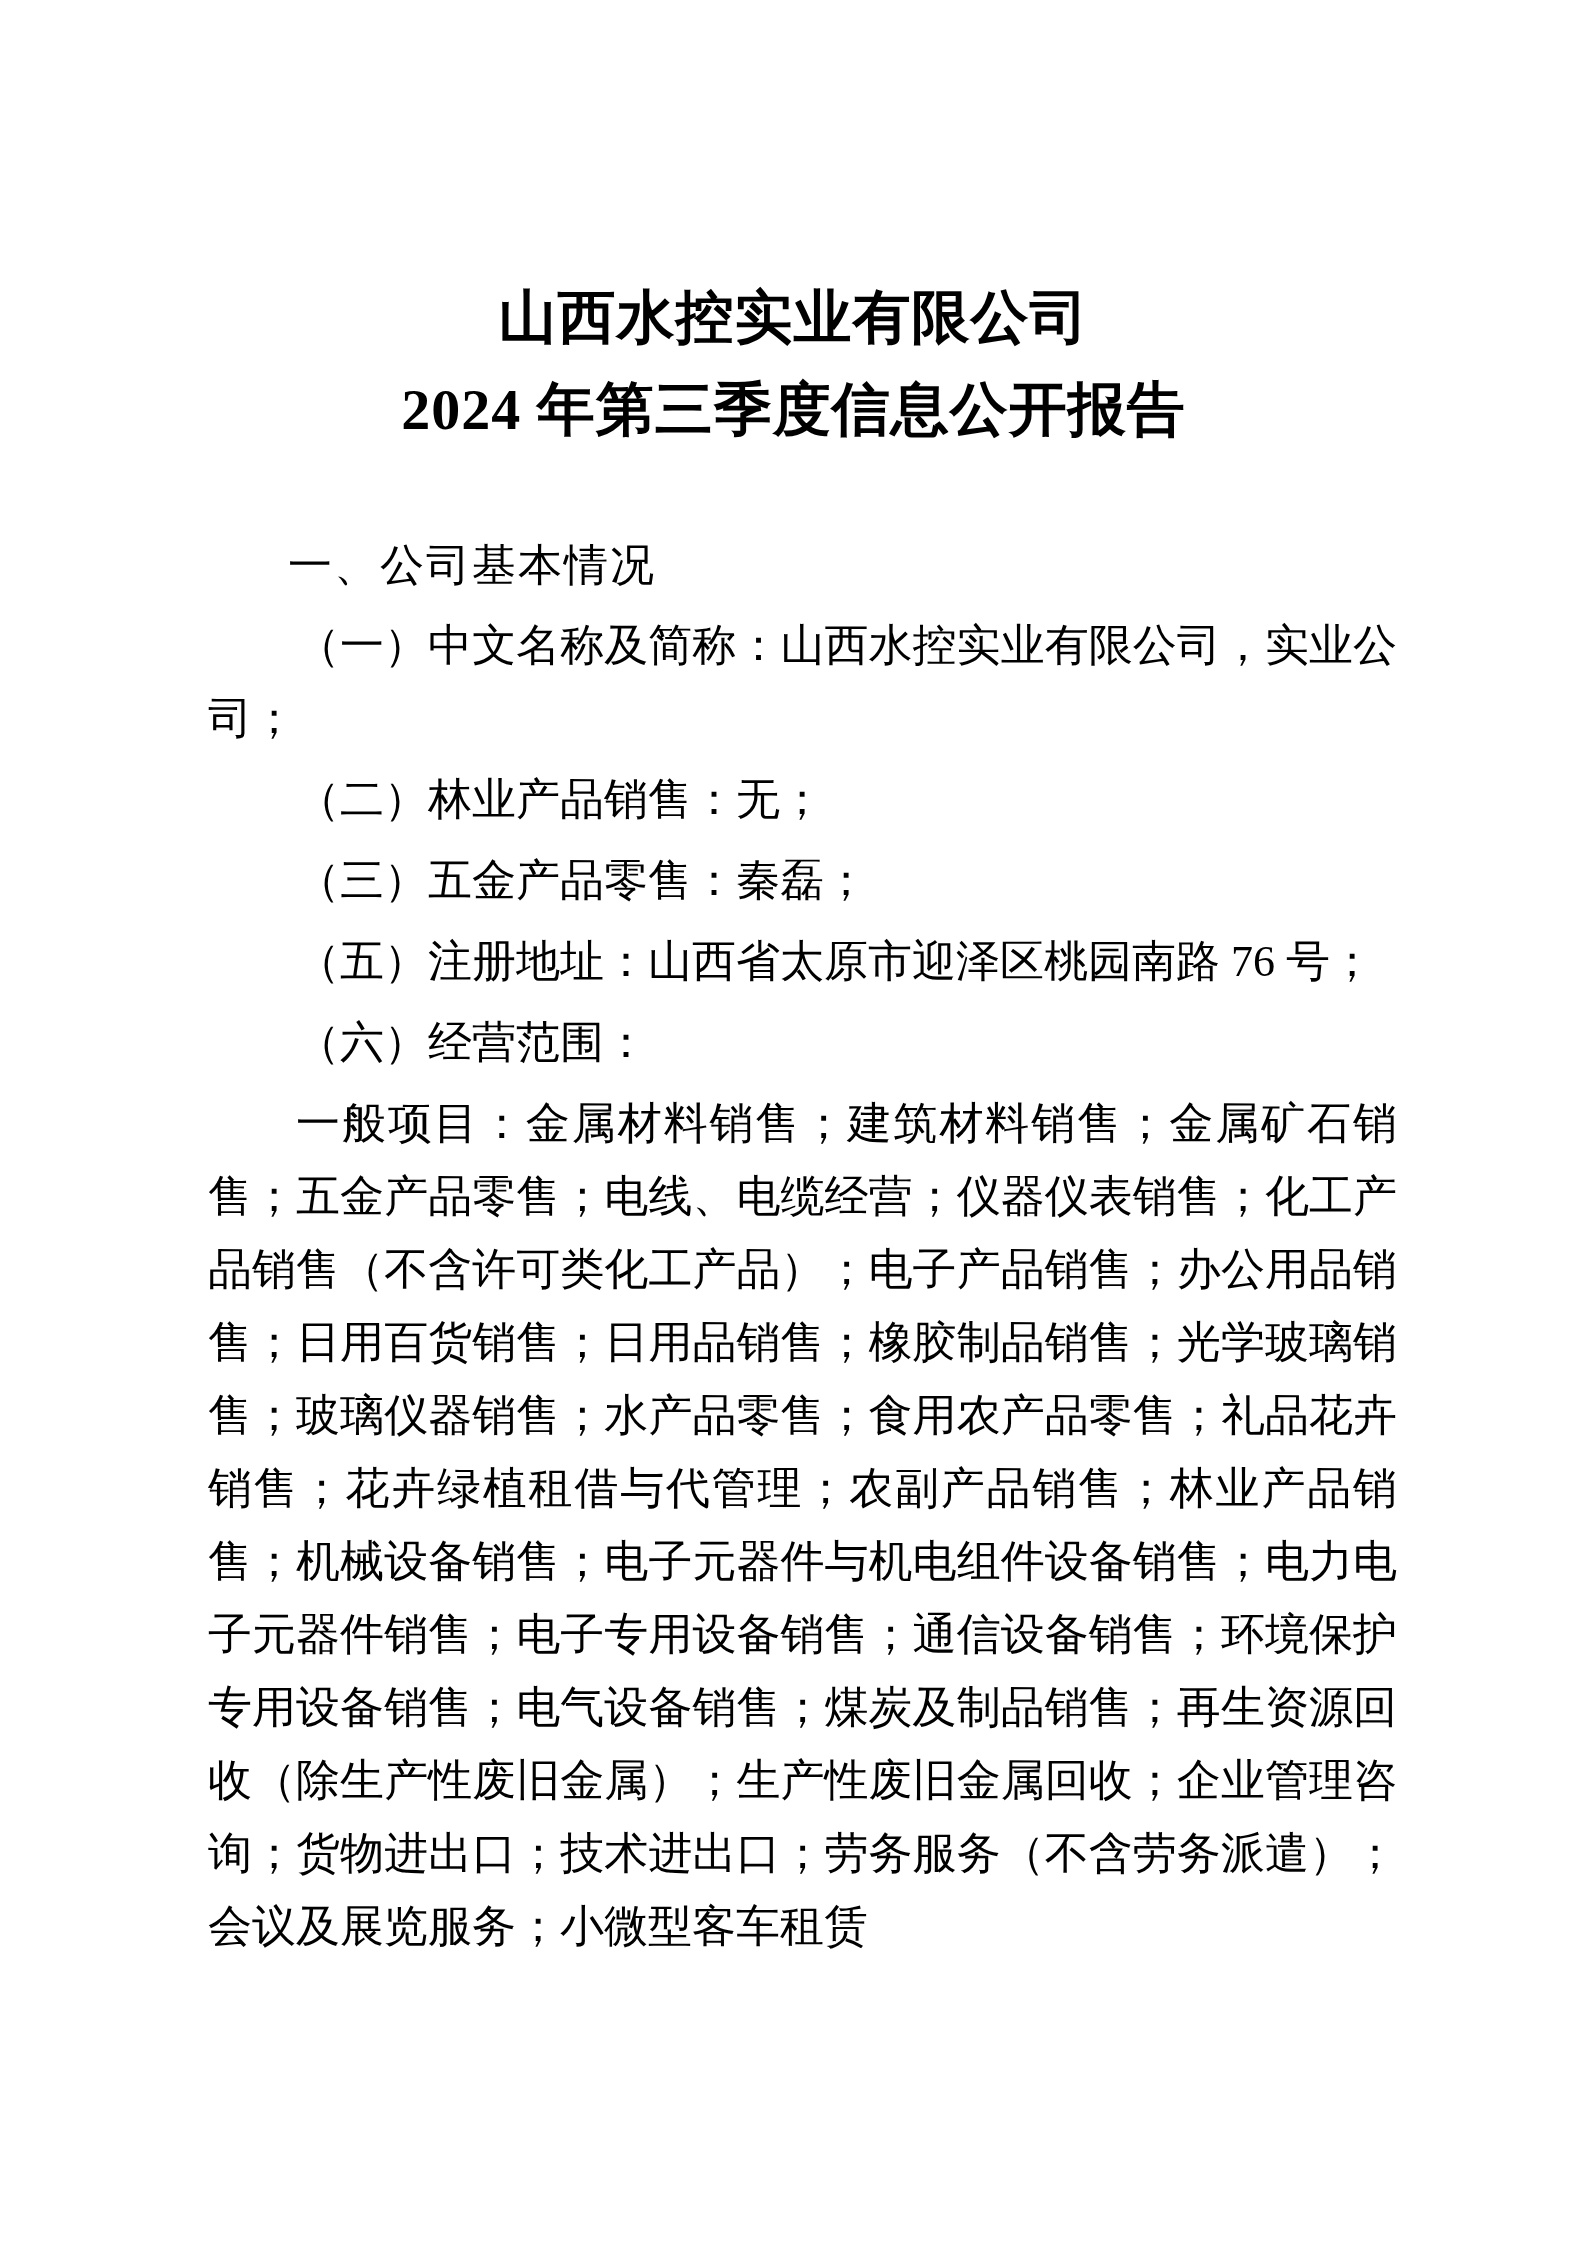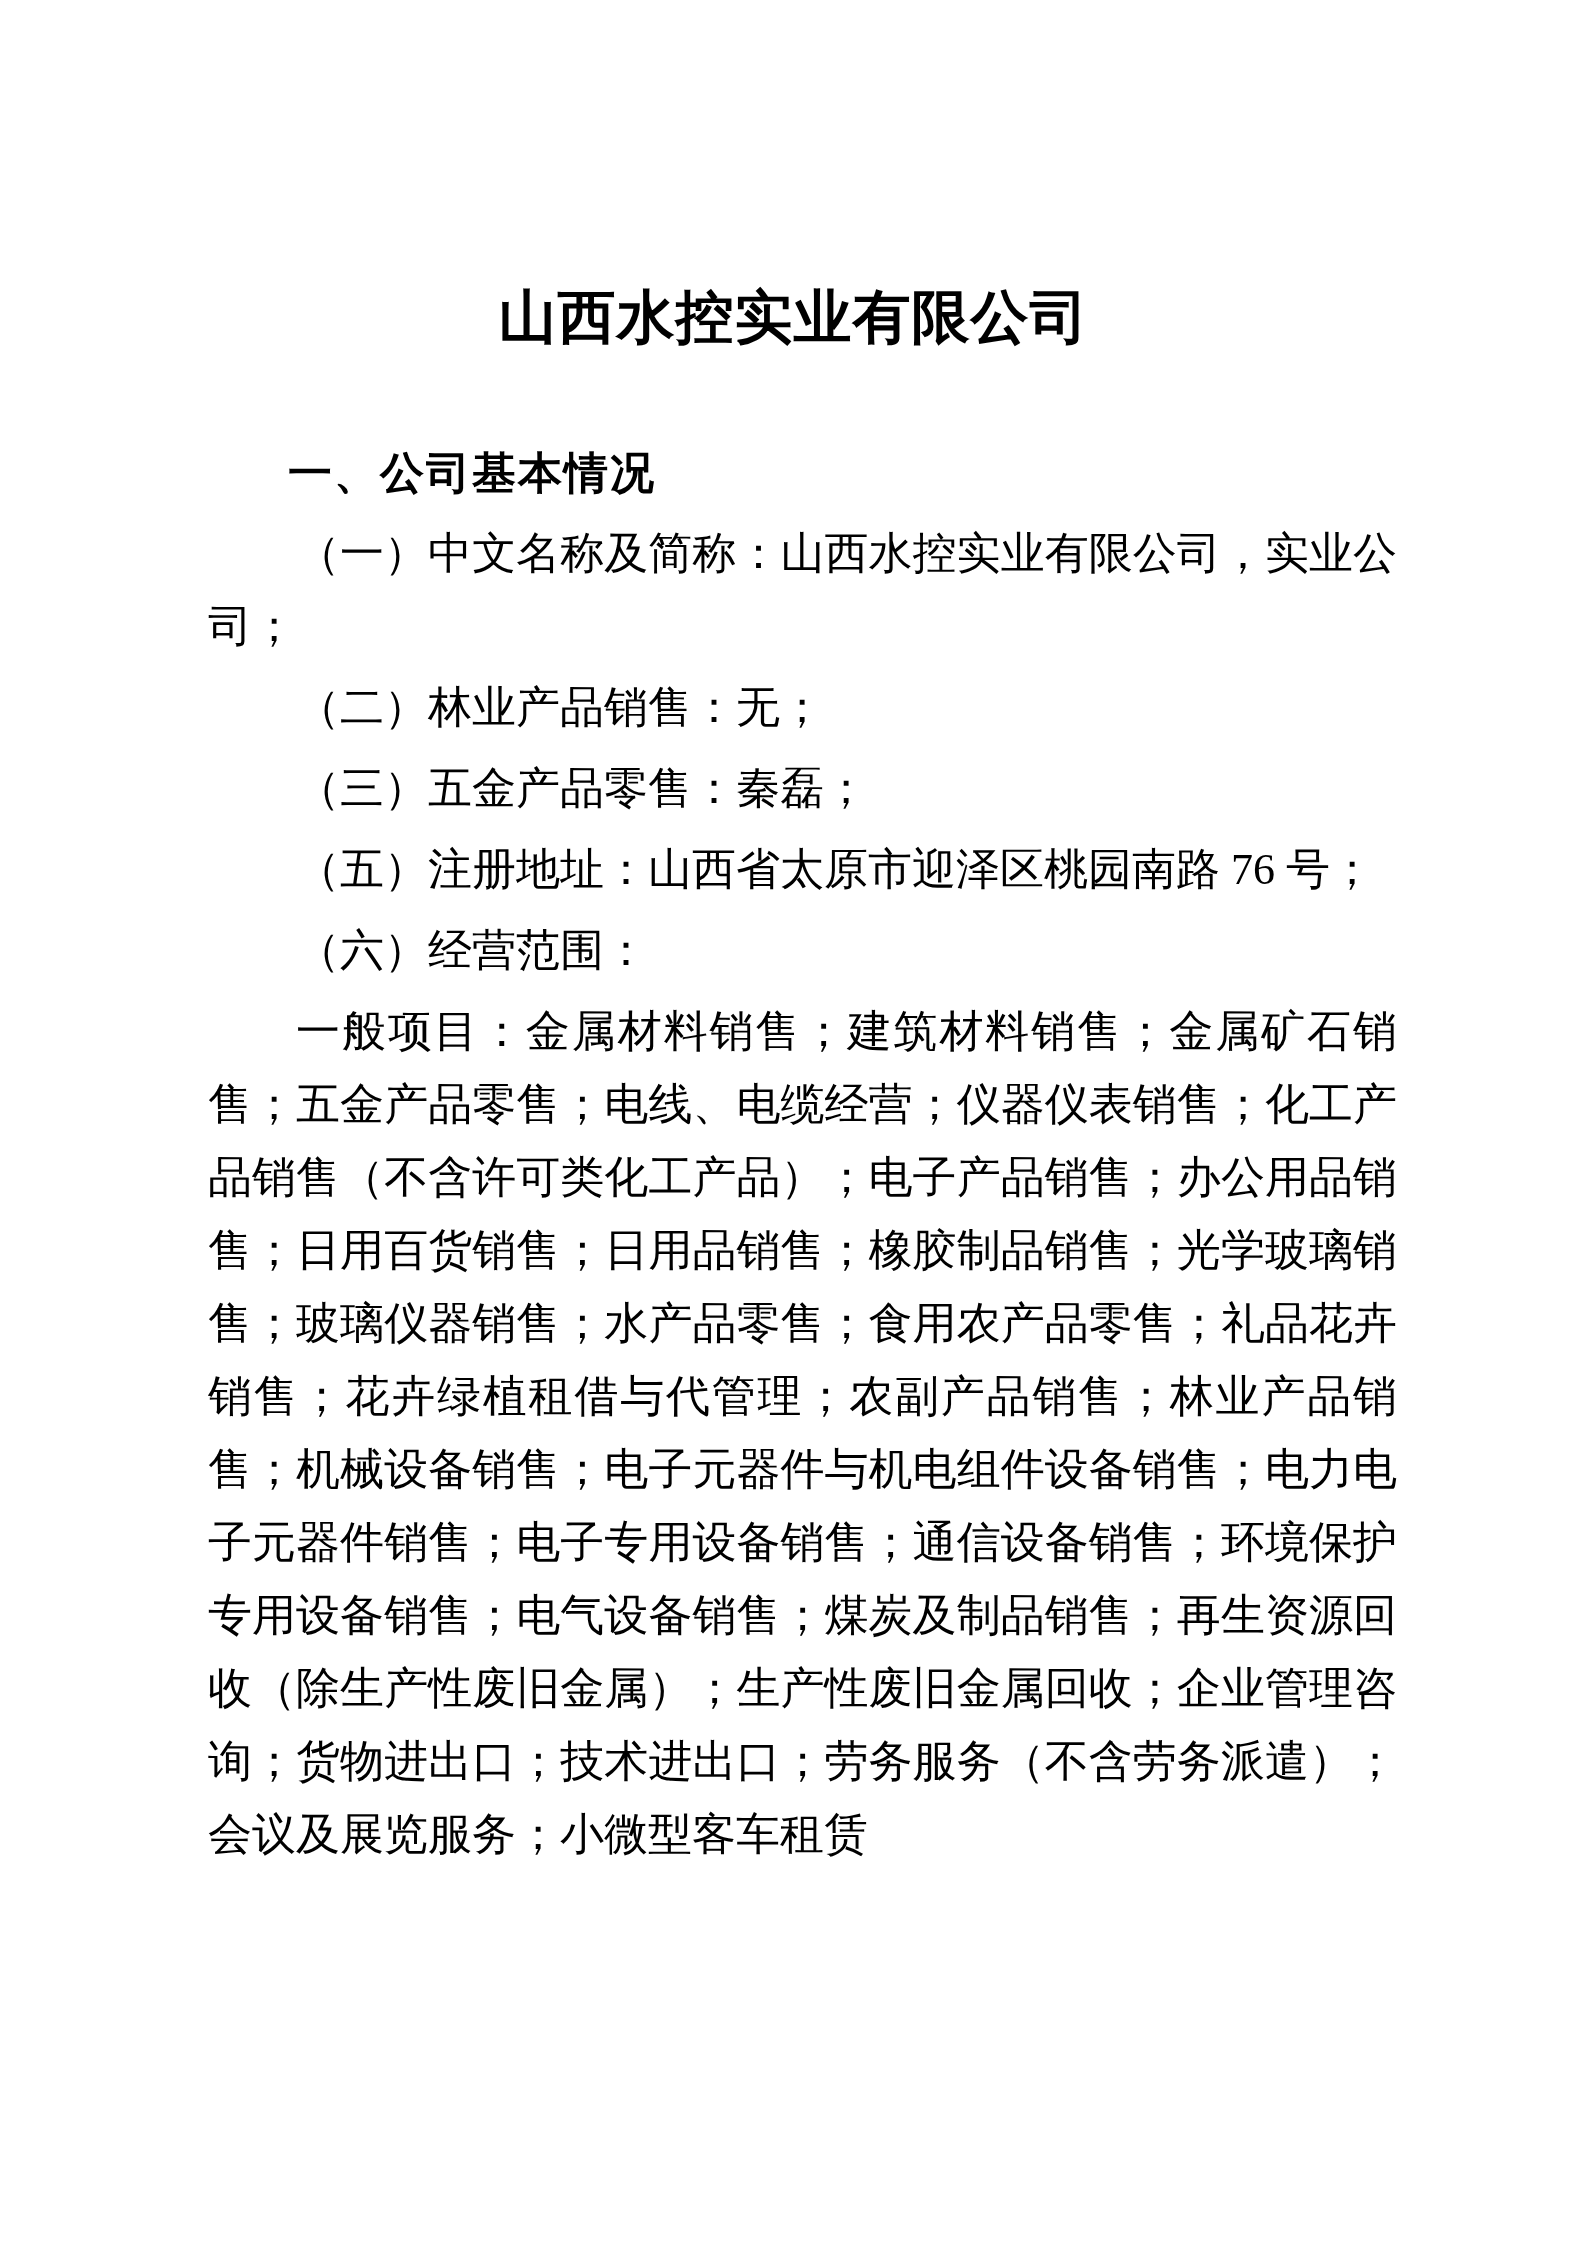--- a/index.html
+++ b/index.html
@@ -32,41 +32,42 @@
     white-space: nowrap;
   }
   .body-block {
     margin-left: 200px;
     width: 1205px;
     font-size: 44px;
     line-height: 73px;
   }
   .section-heading {
     font-family: "Liberation Sans", "DejaVu Sans", sans-serif;
-    font-weight: bold;
+    font-weight: normal;
     font-size: 44px;
     line-height: 73px;
     text-indent: 2em;
     margin: 0 0 8px 0;
     letter-spacing: 2px;
   }
   .para {
     margin: 8px;
     text-indent: 2em;
     text-align: justify;
     line-break: strict;
   }
 </style>
 </head>
 <body>
 
 <div class="page">
 
   <div class="title-block">
     <div class="title-line">山西水控实业有限公司</div>
+    <div class="title-line">2024 年第三季度信息公开报告</div>
   </div>
 
   <div class="body-block">
 
     <h2 class="section-heading">一、公司基本情况</h2>
 
     <p class="para">（一）中文名称及简称：山西水控实业有限公司，实业公司；</p>
 
     <p class="para">（二）林业产品销售：无；</p>
 

